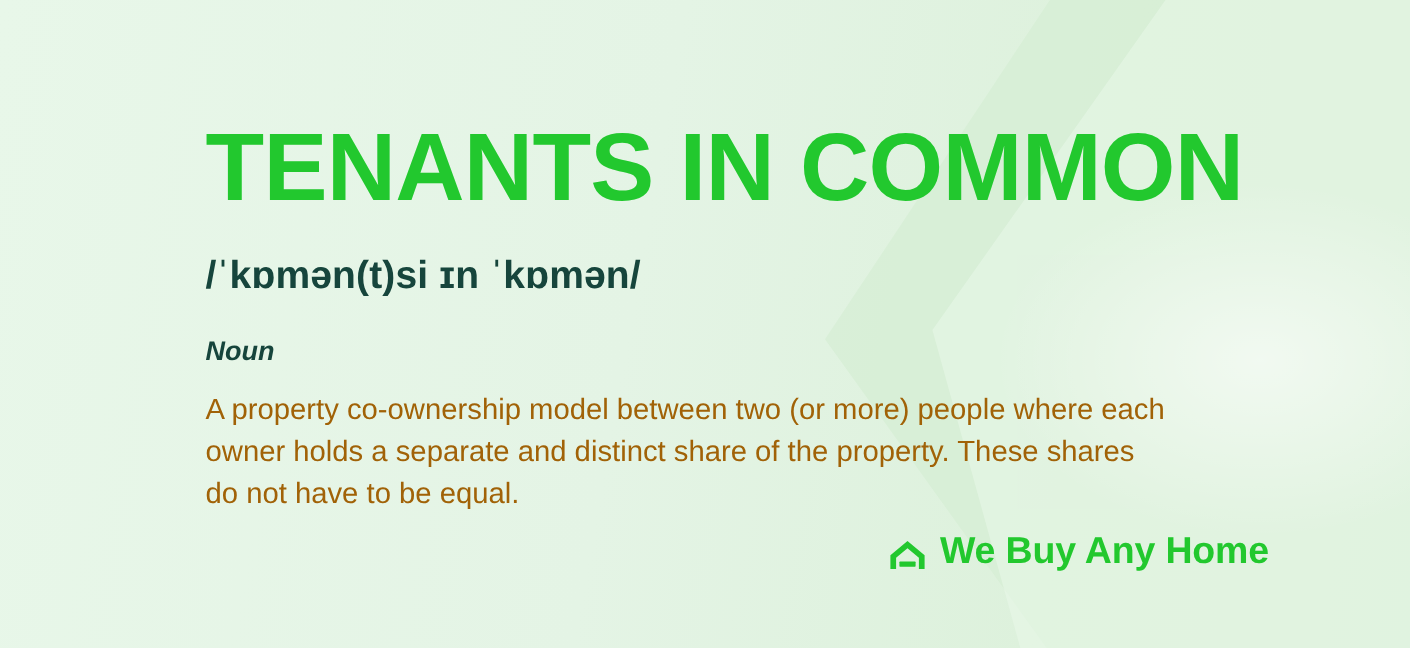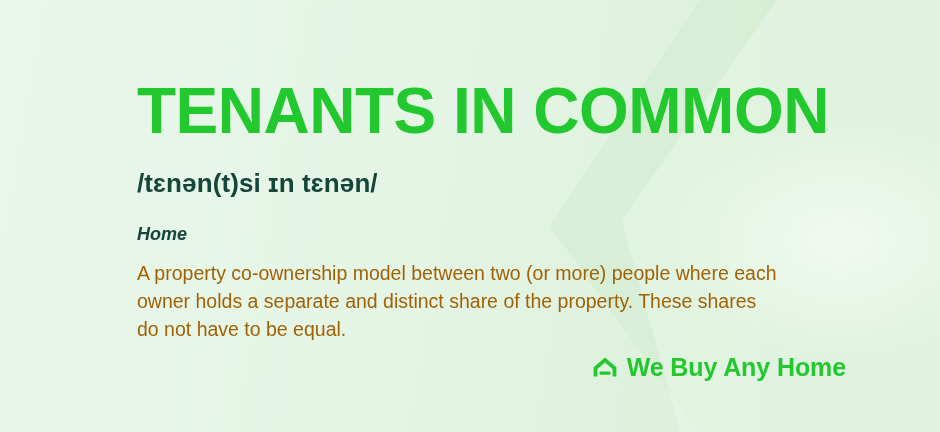--- a/index.html
+++ b/index.html
@@ -115,21 +115,21 @@
     font-weight: 400;
     color: #a16207;
   }
 
   
   .brand {
     position: absolute;
     right: 94px;
     top: 353px;
     display: flex;
-    align-items: center;
+    align-items: flex-end;
     gap: 9px;
   }
 
   .brand-icon {
     display: block;
     width: 26px;
     height: 22px;
     flex: none;
   }
 
@@ -149,23 +149,23 @@
 
   <div class="bg-base"></div>
   <div class="bg-chevron"></div>
   <div class="bg-chevron-soft"></div>
   <div class="bg-glow"></div>
 
   <div class="content">
 
     <h1 class="headword">TENANTS IN COMMON</h1>
 
-    <p class="pronunciation">/tɛnən(t)si ɪn tɛnən/</p>
+    <p class="pronunciation">/ˈkɒmən(t)si ɪn ˈkɒmən/</p>
 
-    <p class="part-of-speech">Home</p>
+    <p class="part-of-speech">Noun</p>
 
     <p class="definition">A property co-ownership model between two (or more) people where each owner holds a separate and distinct share of the property. These shares do not have to be equal.</p>
 
   </div>
 
   <div class="brand">
     <span class="brand-icon-wrap">
       <svg class="brand-icon" viewBox="0 0 26 22" xmlns="http://www.w3.org/2000/svg" aria-hidden="true">
         <path d="M13 1.6 L24.4 11.2 L24.4 20.4 L20.6 20.4 L20.6 12.9 L13 6.5 L5.4 12.9 L5.4 20.4 L1.6 20.4 L1.6 11.2 Z" fill="#22c82e"></path>
         <rect x="7.6" y="15.4" width="10.8" height="3.4" rx="0.5" fill="#22c82e"></rect>

